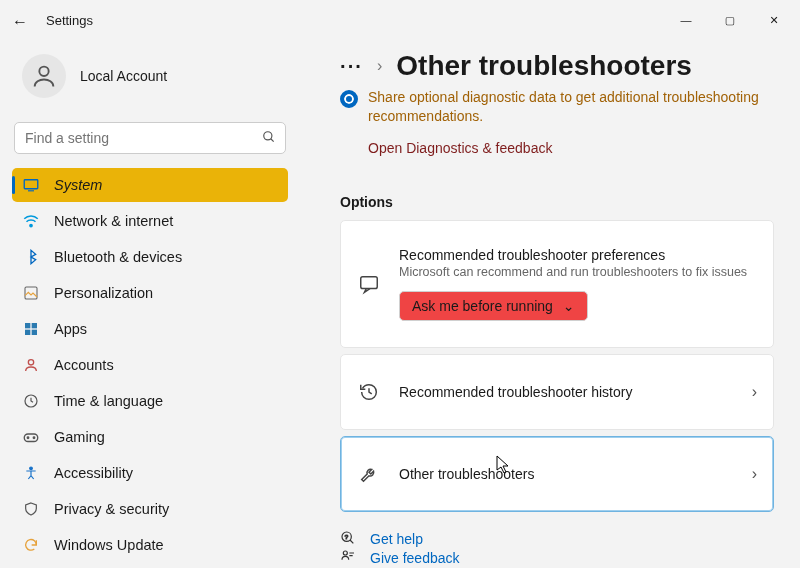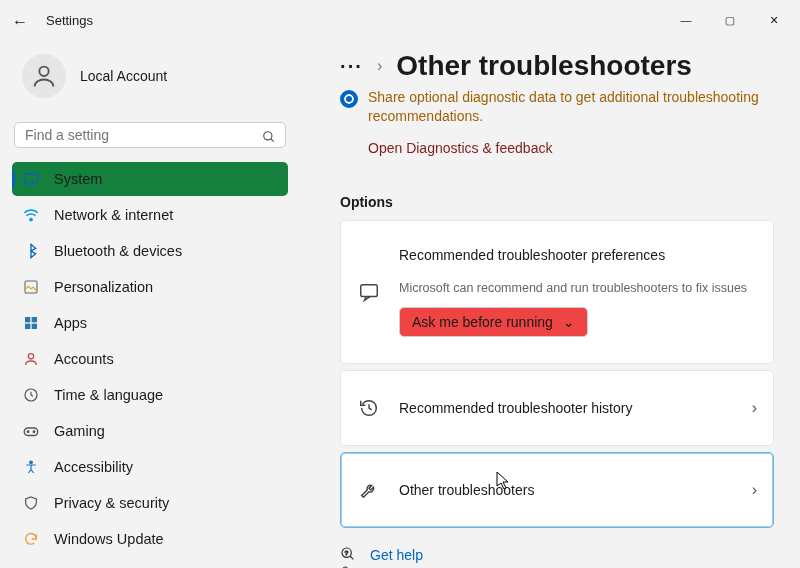--- a/index.html
+++ b/index.html
@@ -11,26 +11,26 @@
 .titlebar .spacer { flex: 1; }
 .titlebar .win-btn { width: 44px; height: 32px; display: flex; align-items: center; justify-content: center; font-size: 11px; }
 
 .layout { display: flex; height: calc(100% - 40px); }
 .sidebar { width: 300px; padding: 0 12px; }
 .account { display: flex; align-items: center; gap: 14px; padding: 14px 8px 24px 10px; }
 .avatar { width: 44px; height: 44px; border-radius: 50%; background: #e6e6e6; display: flex; align-items: center; justify-content: center; }
 .account .name { font-size: 14px; font-weight: 400; }
 
 .search { position: relative; margin: 0 2px 14px 2px; }
-.search input { width: 100%; height: 26px; border: 1px solid #ccc; border-radius: 5px; background: #fff; padding: 0 32px 0 10px; font-size: 14px; outline: none; }
+.search input { width: 100%; height: 32px; border: 1px solid #ccc; border-radius: 5px; background: #fff; padding: 0 32px 0 10px; font-size: 14px; outline: none; }
 .search .icon { position: absolute; right: 10px; top: 8px; color: #555; font-size: 14px; }
 
 .nav { display: flex; flex-direction: column; gap: 2px; }
 .nav-item { display: flex; align-items: center; gap: 14px; padding: 8px 10px; border-radius: 5px; position: relative; }
-.nav-item.active { background: #15803d; }
+.nav-item.active { background: #eab308; font-style: italic; }
 .nav-item.active::before { content: ""; position: absolute; left: 0; top: 8px; bottom: 8px; width: 3px; background: #0067c0; border-radius: 2px; }
 .nav-icon { width: 18px; height: 18px; display: flex; align-items: center; justify-content: center; }
 .nav-label { font-size: 14.5px; }
 
 .main { flex: 1; padding: 10px 26px 20px 40px; overflow-y: auto; }
 .breadcrumb { display: flex; align-items: center; gap: 14px; margin-bottom: 6px; }
 .bc-more { font-size: 20px; font-weight: 700; letter-spacing: 1px; }
 .bc-chevron { font-size: 16px; color: #777; }
 .bc-title { font-size: 28px; font-weight: 600; }
 
@@ -39,21 +39,21 @@
 .desc { font-size: 14px; color: #a16207; line-height: 1.35; }
 
 .link { color: #7f1d1d; font-size: 14px; margin-top: 14px; margin-left: 0px; display: inline-block; }
 
 .section-title { font-size: 14px; font-weight: 600; margin-top: 38px; margin-bottom: 10px; }
 
 .card { background: #fff; border: 1px solid #e5e5e5; border-radius: 5px; padding: 26px 16px; display: flex; align-items: center; gap: 18px; margin-bottom: 6px; }
 .card .card-icon { width: 24px; display: flex; align-items: center; justify-content: center; color: #444; }
 .card .card-body { flex: 1; }
 .card .card-title { font-size: 14px; }
-.card .card-sub { font-size: 12.5px; color: #666; margin-top: 18px; }
+.card .card-sub { font-size: 12.5px; color: #666; margin-top: 2px; }
 .card .chev { color: #555; font-size: 16px; }
 .card.selected { border: 1px solid #6fb3e0; box-shadow: 0 0 0 1px #9fcfee inset; }
 
 .dropdown { display: inline-flex; align-items: center; gap: 10px; border: 1px solid #d0d0d0; border-radius: 5px; padding: 6px 12px; margin-top: 12px; background: #ef4444; font-size: 14px; }
 
 .footer-links { margin-top: 18px; display: flex; flex-direction: column; gap: 0; }
 .footer-link { display: flex; align-items: center; gap: 12px; color: #0067c0; font-size: 14px; }
 .footer-link .ficon { color: #333; width: 18px; }
 
 .cursor { position: absolute; pointer-events: none; }

